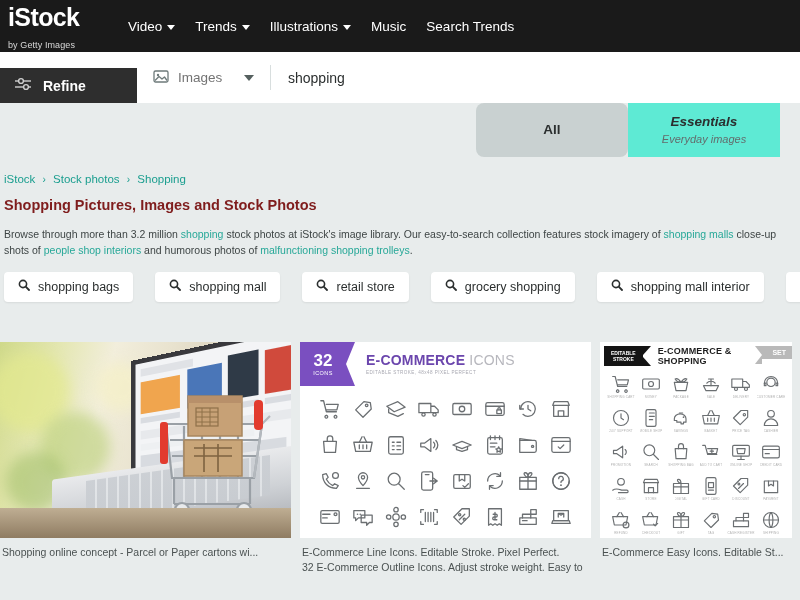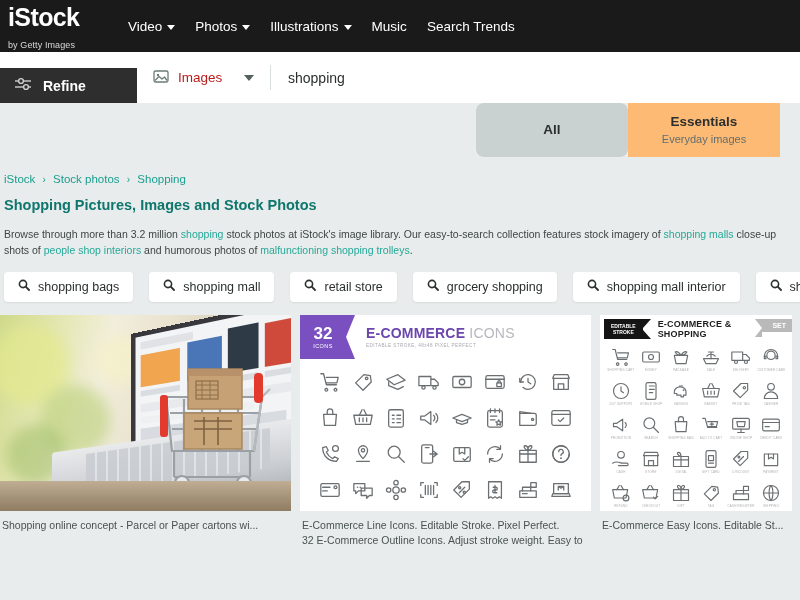--- a/index.html
+++ b/index.html
@@ -36,21 +36,21 @@
 
   
   .searchbar { height: 51px; display: flex; background: #ffffff; }
   .refine {
     width: 137px; background: #2e2e2e; color: #ffffff; display: flex;
     align-items: center; gap: 10px; padding-left: 14px; cursor: pointer; margin-top: 16px;
   }
   .refine-label { font-size: 14px; font-weight: bold; }
   .type-select {
     width: 133px; display: flex; align-items: center; gap: 9px;
-    padding-left: 16px; color: #b91c1c; font-size: 13.5px; cursor: pointer;
+    padding-left: 16px; color: #737373; font-size: 13.5px; cursor: pointer;
     position: relative;
   }
   .type-select .sel-caret {
     position: absolute; right: 16px; width: 0; height: 0;
     border-left: 5px solid transparent; border-right: 5px solid transparent;
     border-top: 6px solid #55605f;
   }
   .divider-v { width: 1px; background: #d8dede; margin: 13px 0; }
   .search-input-wrap { flex: 1; display: flex; align-items: center; padding-left: 17px; }
   .search-value { font-size: 14px; color: #2b2f2f; }
@@ -58,60 +58,60 @@
   
   .tabs-zone { height: 62px; position: relative; }
   .tabs {
     position: absolute; right: 20px; top: 0; display: flex; height: 54px;
   }
   .tab {
     width: 152px; display: flex; flex-direction: column; align-items: center;
     justify-content: center; cursor: pointer; line-height: 1.25;
   }
   .tab.active { background: #c9d1d1; border-radius: 8px; }
-  .tab.inactive { background: #fdba74; }
+  .tab.inactive { background: #5eead4; font-style: italic; }
   .tab-title { font-size: 13.5px; font-weight: bold; color: #2b2f2f; }
   .tab-sub { font-size: 11px; color: #636d6d; margin-top: 2px; }
 
   
   .content { padding: 0 0 0 0; }
   .breadcrumb { padding: 8px 0 0 4px; font-size: 11.5px; color: #1a9e8f; }
   .breadcrumb span.crumb { cursor: pointer; }
   .breadcrumb .sep { color: #1a9e8f; margin: 0 4px; font-size: 10px; }
 
   .title-row {
     display: flex; align-items: center; gap: 12px; padding: 12px 0 0 4px;
   }
-  .page-title { font-size: 14.5px; color: #0f766e; }
+  .page-title { font-size: 14.5px; color: #7f1d1d; }
   .video-link {
     display: flex; align-items: center; gap: 7px; color: #1a9e8f;
     font-size: 13px; font-weight: bold; cursor: pointer;
   }
 
   .desc {
     padding: 14px 4px 0 4px; font-size: 10.5px; color: #3e4545;
     line-height: 1.5; max-width: 800px;
   }
   .desc a { color: #27a898; text-decoration: none; cursor: pointer; }
 
   
   .chips {
-    display: flex; gap: 16px; padding: 13px 0 0 4px; overflow: hidden;
+    display: flex; gap: 22px; padding: 13px 0 0 4px; overflow: hidden;
     height: 56px; align-items: flex-start;
   }
   .chip {
     background: #ffffff; border-radius: 4px; height: 30px; display: flex;
     align-items: center; gap: 8px; padding: 0 14px; white-space: nowrap;
     font-size: 12.5px; color: #2b2f2f; cursor: pointer; flex: none;
     box-shadow: 0 1px 2px rgba(0,0,0,.08);
   }
 
   
   .results { display: flex; gap: 9px; padding: 0 0 0 0; }
-  .card { width: 291px; flex: none; }
+  .card { width: 291px; flex: none; margin-top: 27px; }
   .card:nth-child(3) { width: 192px; overflow: hidden; }
   .thumb { height: 196px; overflow: hidden; position: relative; background: #fff; }
   .caption {
     font-size: 10.5px; color: #4a5151; padding: 7px 2px 0 2px;
     line-height: 1.45; overflow: hidden;
   }
 
   
   .photo1 { width: 100%; height: 100%; position: relative;
     background: linear-gradient(105deg,#cfd98a 0%,#e4e7b2 18%,#f2eedc 34%,#e9e3cf 50%,#dcd4c0 66%,#cfc6b2 100%);
@@ -196,21 +196,21 @@
   <div class="logo-wrap">
     <span class="logo-main">iStock</span>
     <span class="logo-sub">by Getty Images</span>
   </div>
   <div class="nav-links">
     <div class="nav-item">
       <span>Video</span>
       <i class="caret"></i>
     </div>
     <div class="nav-item">
-      <span>Photos</span>
+      <span>Trends</span>
       <i class="caret"></i>
     </div>
     <div class="nav-item">
       <span>Illustrations</span>
       <i class="caret"></i>
     </div>
     <div class="nav-item">
       <span>Music</span>
     </div>
     <div class="nav-item">

